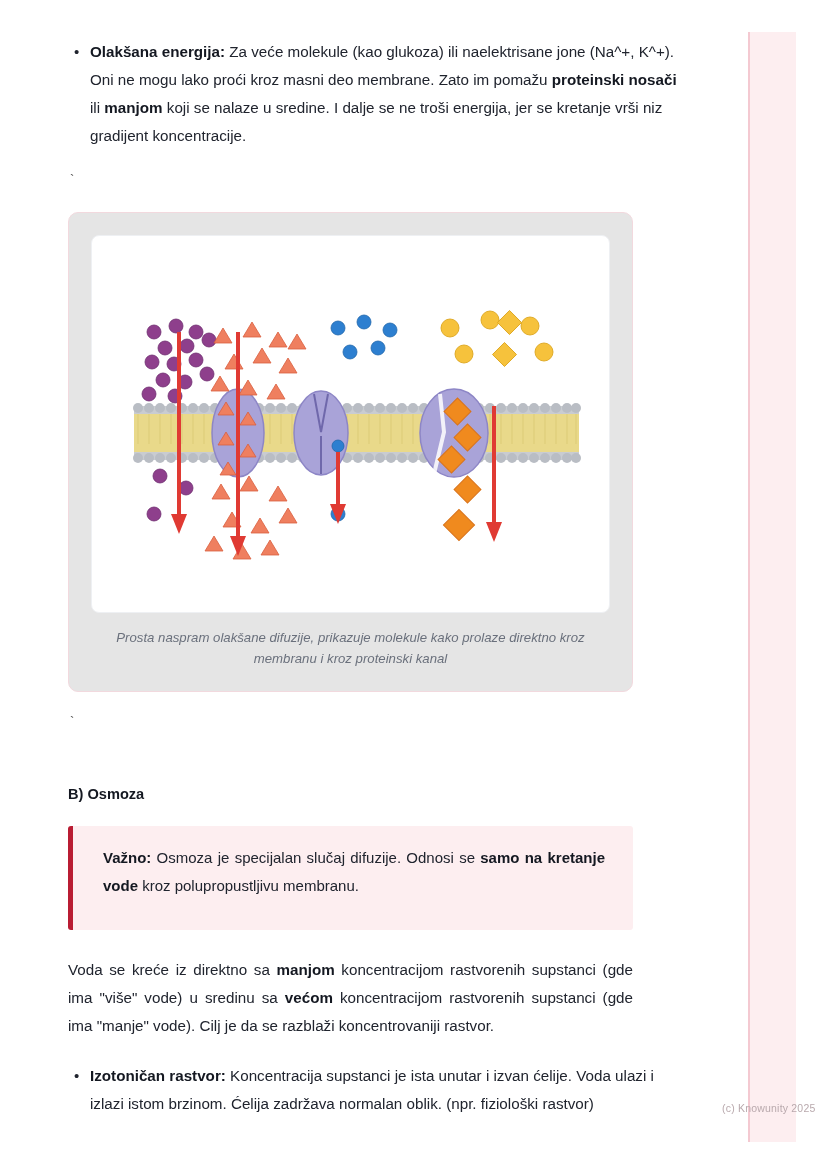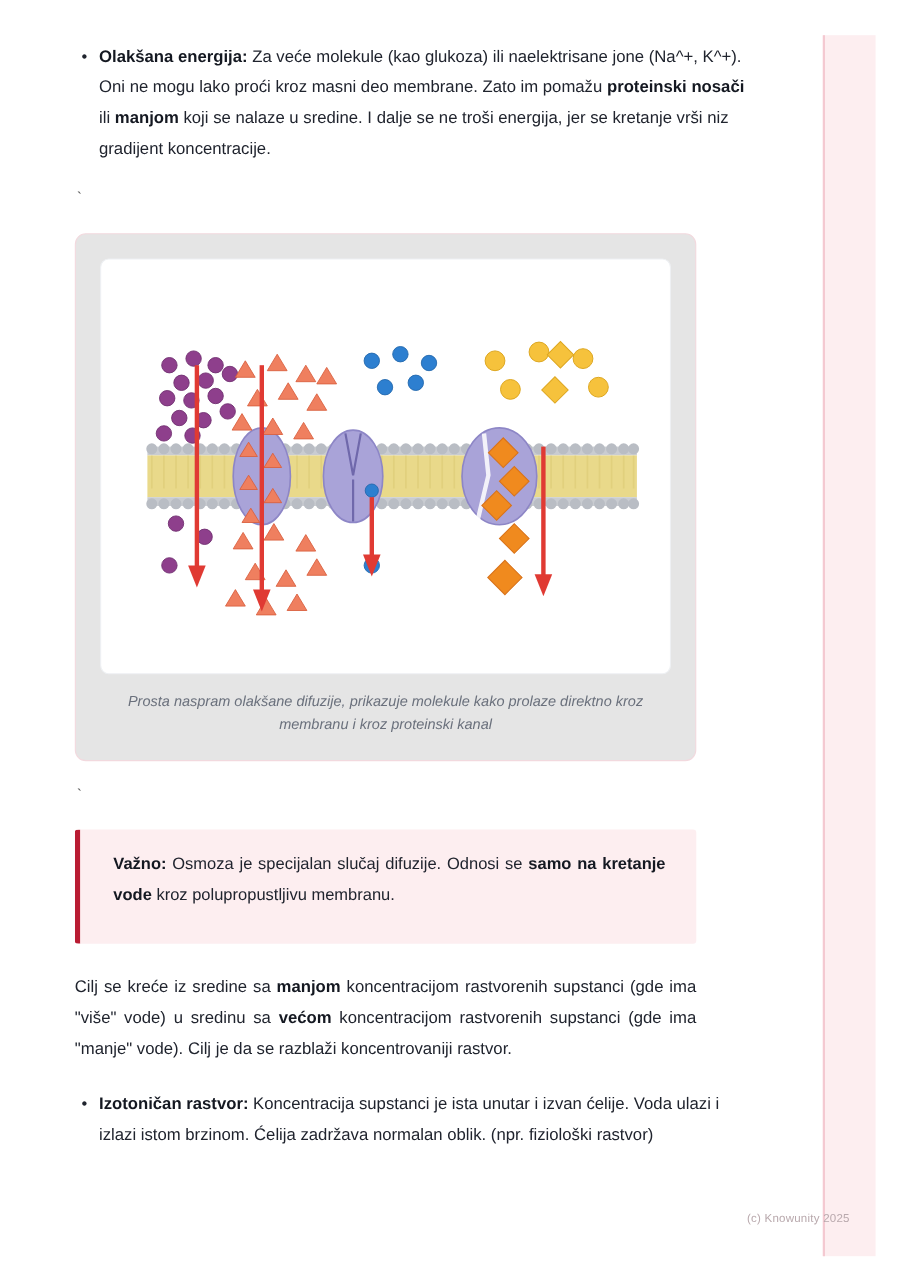--- a/index.html
+++ b/index.html
@@ -126,21 +126,21 @@
     line-height: 28px;
     text-align: justify;
     color: #20242e;
   }
 
   ul.bullets.second { margin-top: 22px; }
 
   
   .watermark {
     position: absolute;
-    left: 679px; top: 1102px;
+    left: 722px; top: 1102px;
     font-size: 10.5px;
     color: #b9a9ad;
     letter-spacing: 0.2px;
   }
 </style>
 </head>
 <body>
 
 <div class="right-strip"></div>
 <div class="right-strip-line"></div>
@@ -381,29 +381,30 @@
           <rect x="400" y="170" width="4" height="120" fill="#e03a33"></rect>
           <path d="M394 286 L410 286 L402 306 Z" fill="#e03a33"></path>
         </g>
       </svg>
     </div>
     <div class="figure-caption">Prosta naspram olakšane difuzije, prikazuje molekule kako prolaze direktno kroz membranu i kroz proteinski kanal</div>
   </div>
 
   <div class="tick">`</div>
 
+  <div class="section-heading">B) Osmoza</div>
 
   <div class="callout">
     <p>
       <b>Važno:</b><span> Osmoza je specijalan slučaj difuzije. Odnosi se </span><b>samo na kretanje vode</b><span> kroz polupropustljivu membranu.</span>
     </p>
   </div>
 
   <div class="para">
-    <span>Cilj se kreće iz sredine sa </span><b>manjom</b><span> koncentracijom rastvorenih supstanci (gde ima "više" vode) u sredinu sa </span><b>većom</b><span> koncentracijom rastvorenih supstanci (gde ima "manje" vode). Cilj je da se razblaži koncentrovaniji rastvor.</span>
+    <span>Voda se kreće iz direktno sa </span><b>manjom</b><span> koncentracijom rastvorenih supstanci (gde ima "više" vode) u sredinu sa </span><b>većom</b><span> koncentracijom rastvorenih supstanci (gde ima "manje" vode). Cilj je da se razblaži koncentrovaniji rastvor.</span>
   </div>
 
   <ul class="bullets second">
     <li>
       <b>Izotoničan rastvor:</b><span> Koncentracija supstanci je ista unutar i izvan ćelije. Voda ulazi i izlazi istom brzinom. Ćelija zadržava normalan oblik. (npr. fiziološki rastvor)</span>
     </li>
   </ul>
 
 </div>
 

